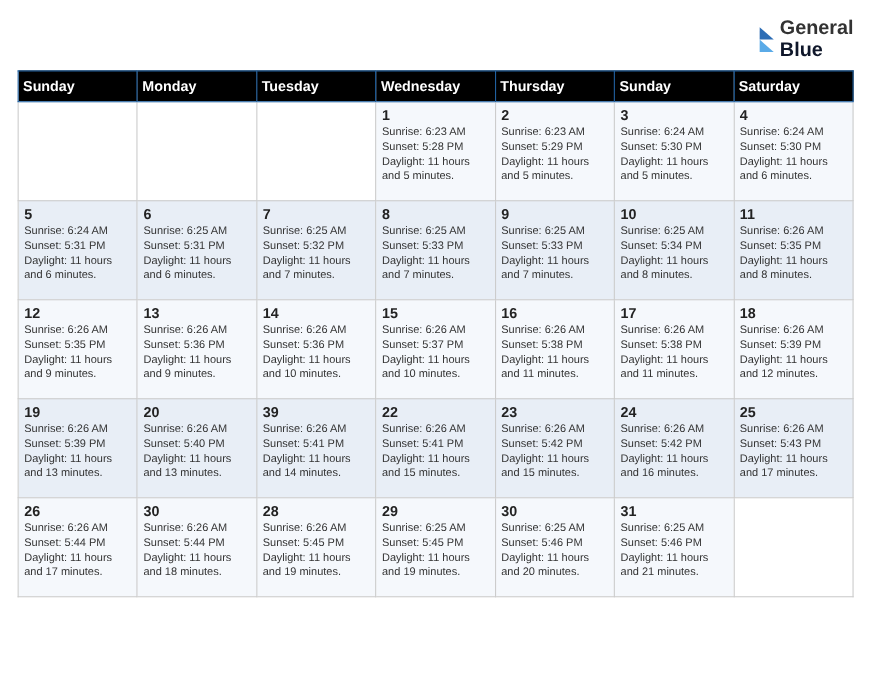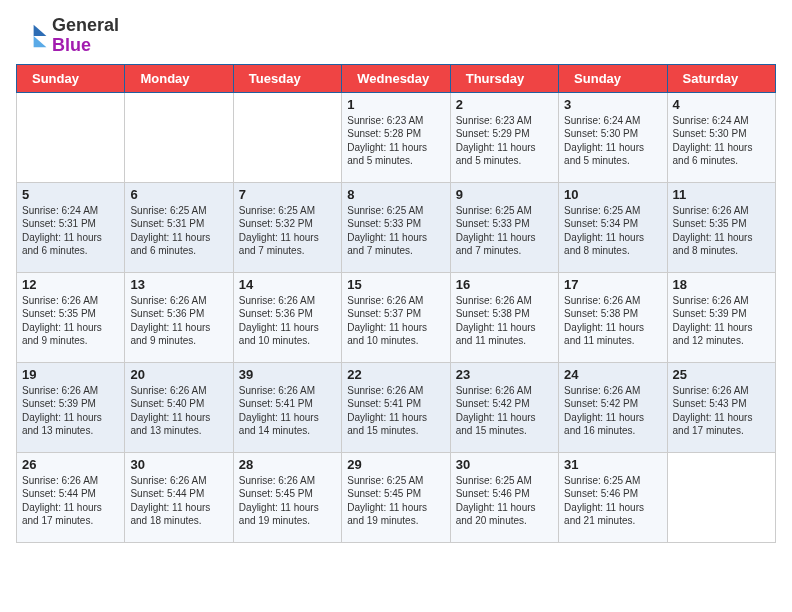--- a/index.html
+++ b/index.html
@@ -5,59 +5,59 @@
     * { margin: 0; padding: 0; box-sizing: border-box; }
     body {
       font-family: Arial, sans-serif;
       background: #fff;
       width: 792px;
       min-height: 612px;
       padding: 16px;
     }
     .header {
       display: flex;
-      justify-content: space-between;
+      justify-content: flex-end;
       align-items: flex-start;
       margin-bottom: 8px;
     }
     .logo {
       display: flex;
       align-items: center;
       gap: 4px;
     }
     .logo-text {
       font-size: 18px;
       font-weight: bold;
       line-height: 1.1;
     }
     .logo-general { color: #333; }
-    .logo-blue { color: #a21caf; }
+    .logo-blue { color: #0f172a; }
     .logo-icon {
       width: 32px;
       height: 32px;
     }
     .title-block { text-align: right; }
     .month-title {
       font-size: 32px;
       font-weight: bold;
       color: #333;
     }
     .subtitle {
       font-size: 14px;
       color: #555;
     }
     table {
       width: 100%;
       border-collapse: collapse;
       table-layout: fixed;
     }
     thead tr th {
-      background-color: #ef4444;
+      background-color: #000000;
       color: #fff;
-      padding: 6px 15px;
+      padding: 6px 4px;
       font-size: 13px;
       font-weight: bold;
       text-align: left;
       border: 1px solid #2060a0;
       margin-left: 10px;
     }
     tbody tr td {
       border: 1px solid #ccc;
       vertical-align: top;
       padding: 4px 5px;

